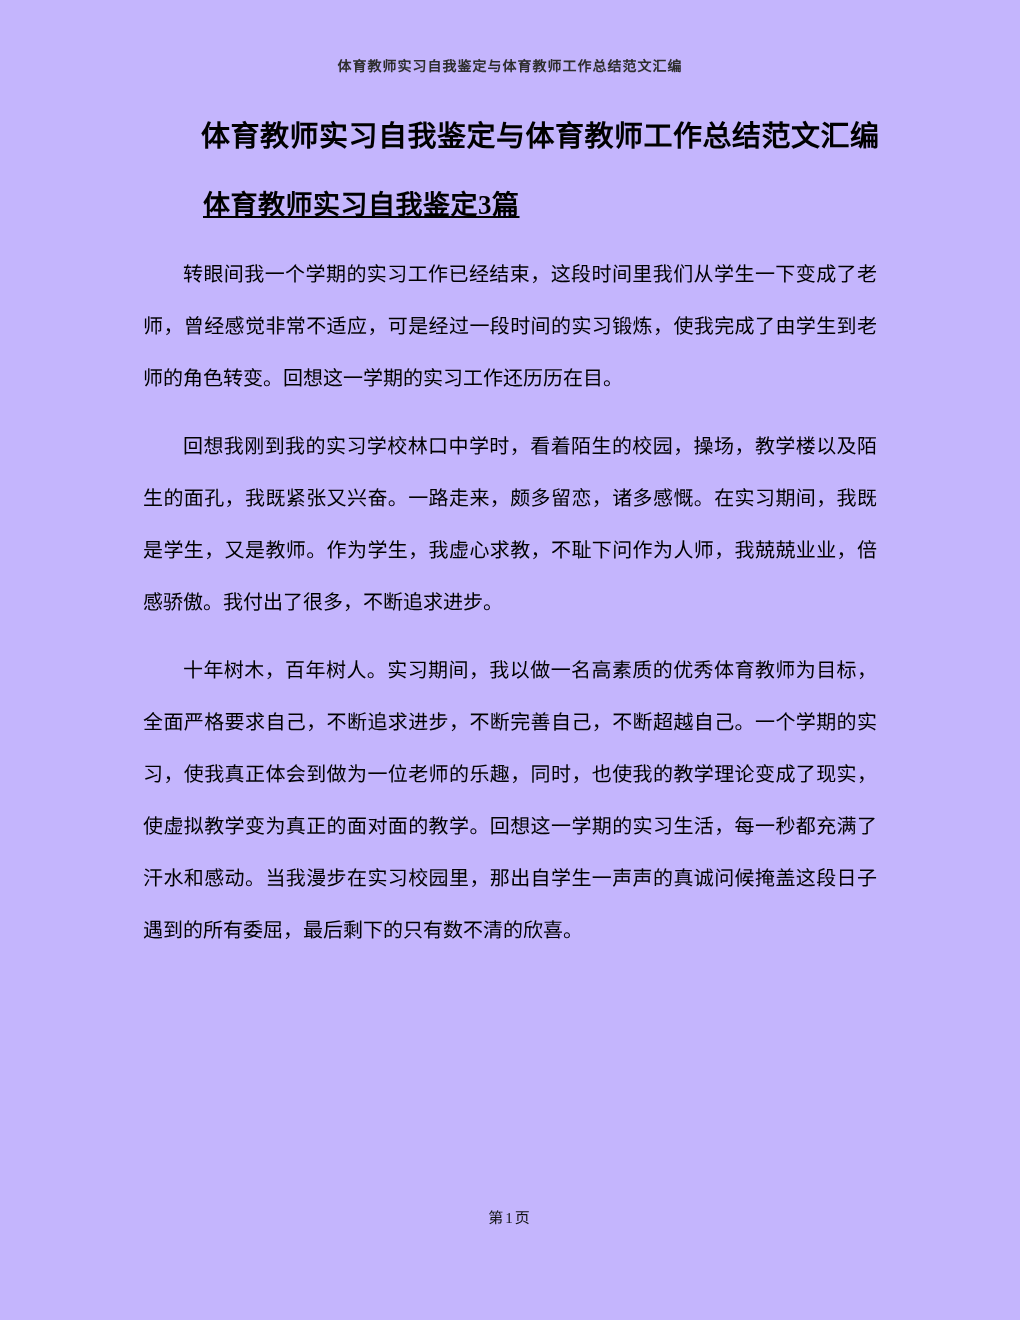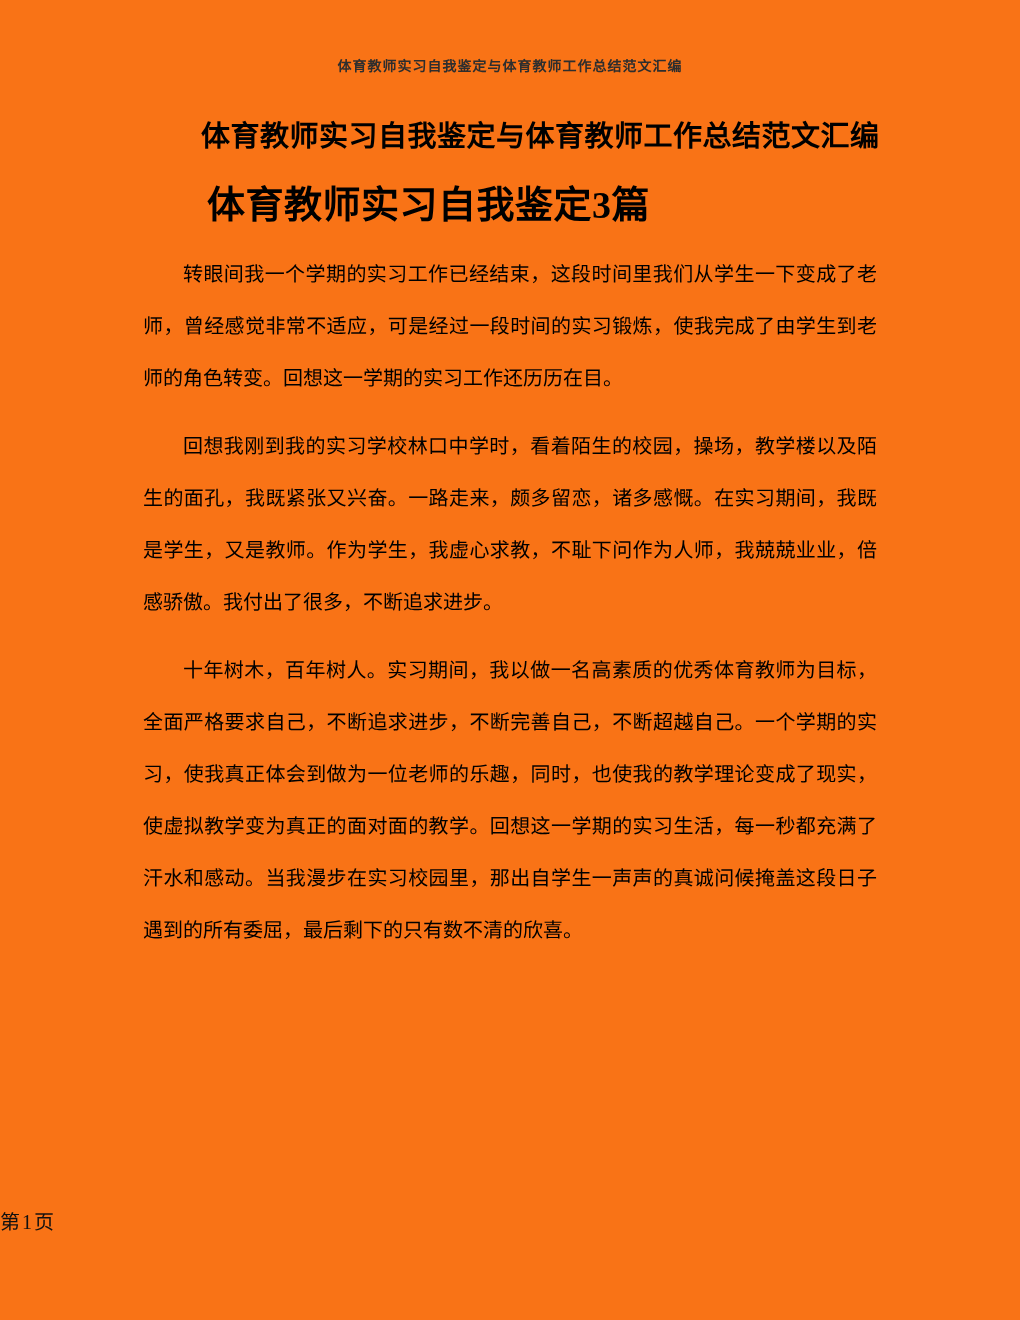--- a/index.html
+++ b/index.html
@@ -6,21 +6,21 @@
   html, body {
     margin: 0;
     padding: 0;
     background: #ffffff;
   }
   .page {
     position: relative;
     width: 1020px;
     height: 1320px;
     margin: 0 auto;
-    background: #f97316;
+    background: #c4b5fd;
     font-family: "Liberation Serif", "DejaVu Serif", serif;
     color: #000000;
     overflow: hidden;
   }
   .doc-header {
     position: absolute;
     top: 55px;
     left: 110px;
     right: 110px;
     text-align: center;
@@ -38,50 +38,51 @@
     font-size: 29px;
     line-height: 36px;
     font-weight: 700;
     text-indent: 2em;
     white-space: nowrap;
     letter-spacing: 0.5px;
   }
   .doc-subtitle {
     position: absolute;
     top: 187px;
-    left: 131px;
+    left: 149px;
     right: 143px;
-    font-size: 38px;
+    font-size: 27px;
     line-height: 36px;
     font-weight: 700;
     text-indent: 2em;
     white-space: nowrap;
     letter-spacing: 0.5px;
+    text-decoration: underline;
   }
   .doc-body {
     position: absolute;
     top: 248px;
     left: 143px;
     width: 734px;
   }
   .doc-body p {
     margin: 0 0 16px 0;
     font-size: 20px;
     line-height: 52px;
     text-align: justify;
     text-justify: inter-ideograph;
     text-indent: 2em;
   }
   .doc-footer {
     position: absolute;
     top: 1206px;
     left: 0;
     right: 0;
-    text-align: left;
-    font-size: 20px;
+    text-align: center;
+    font-size: 15px;
     color: #111111;
     letter-spacing: 2px;
   }
 </style>
 </head>
 <body>
 
 <div class="page">
 
   <div class="doc-header">体育教师实习自我鉴定与体育教师工作总结范文汇编</div>

